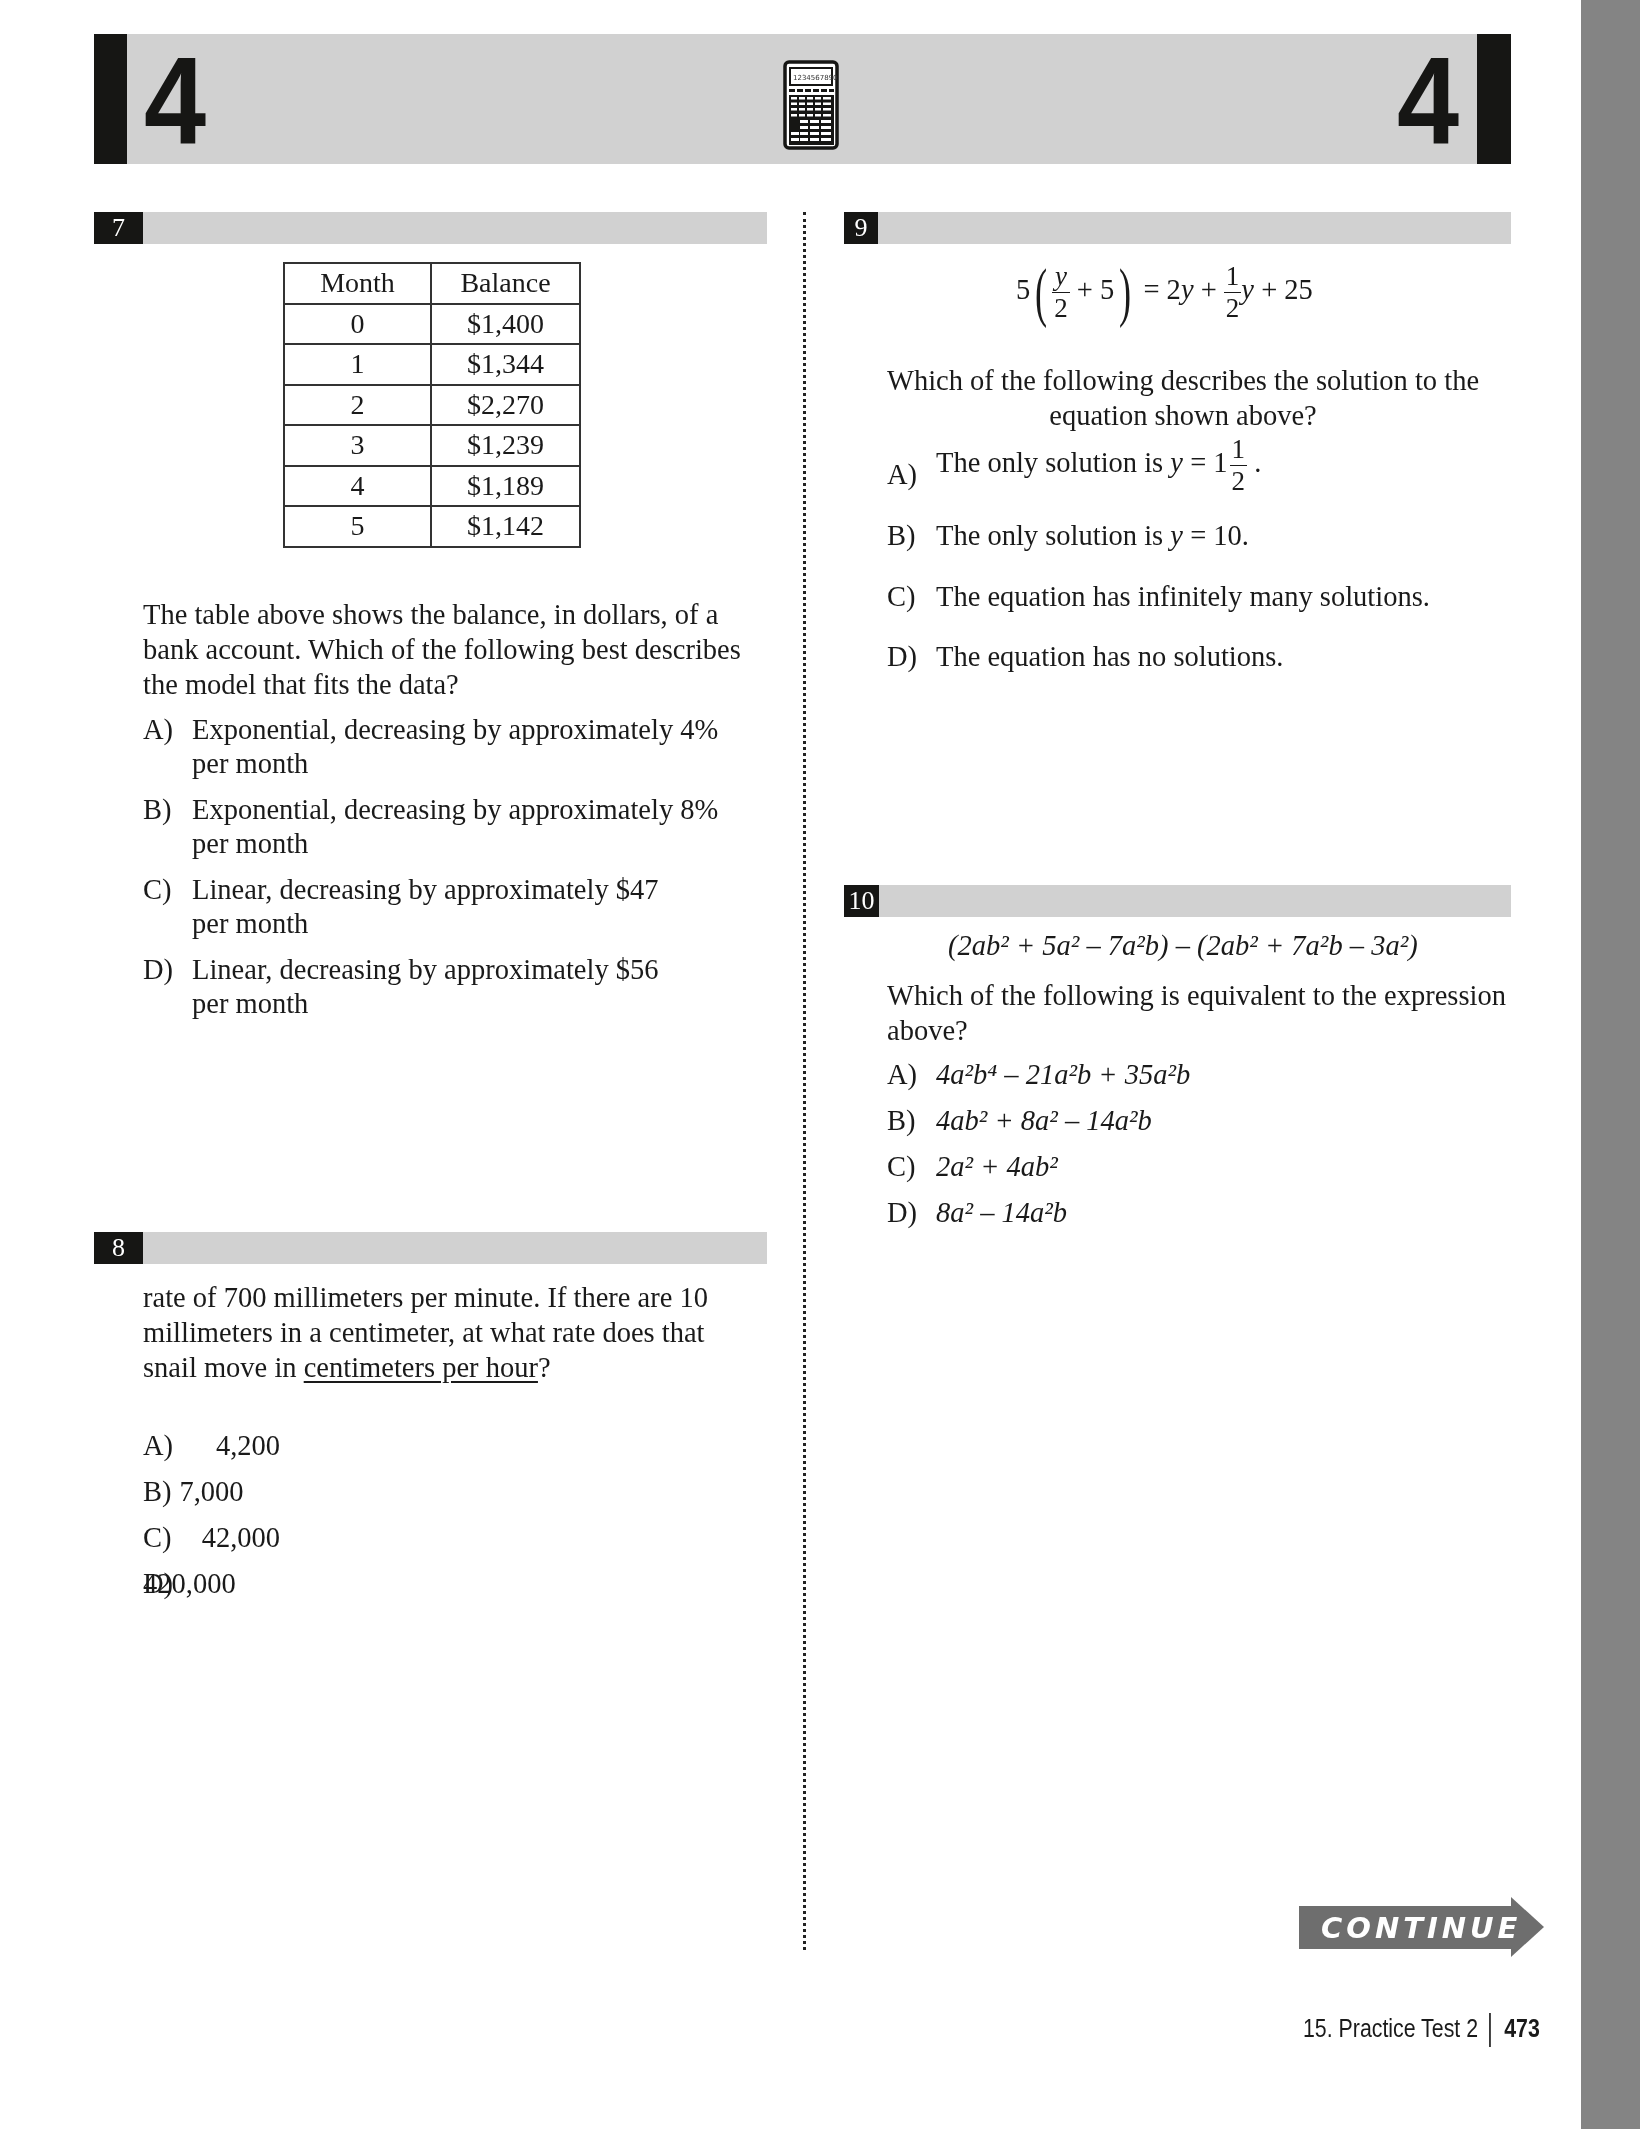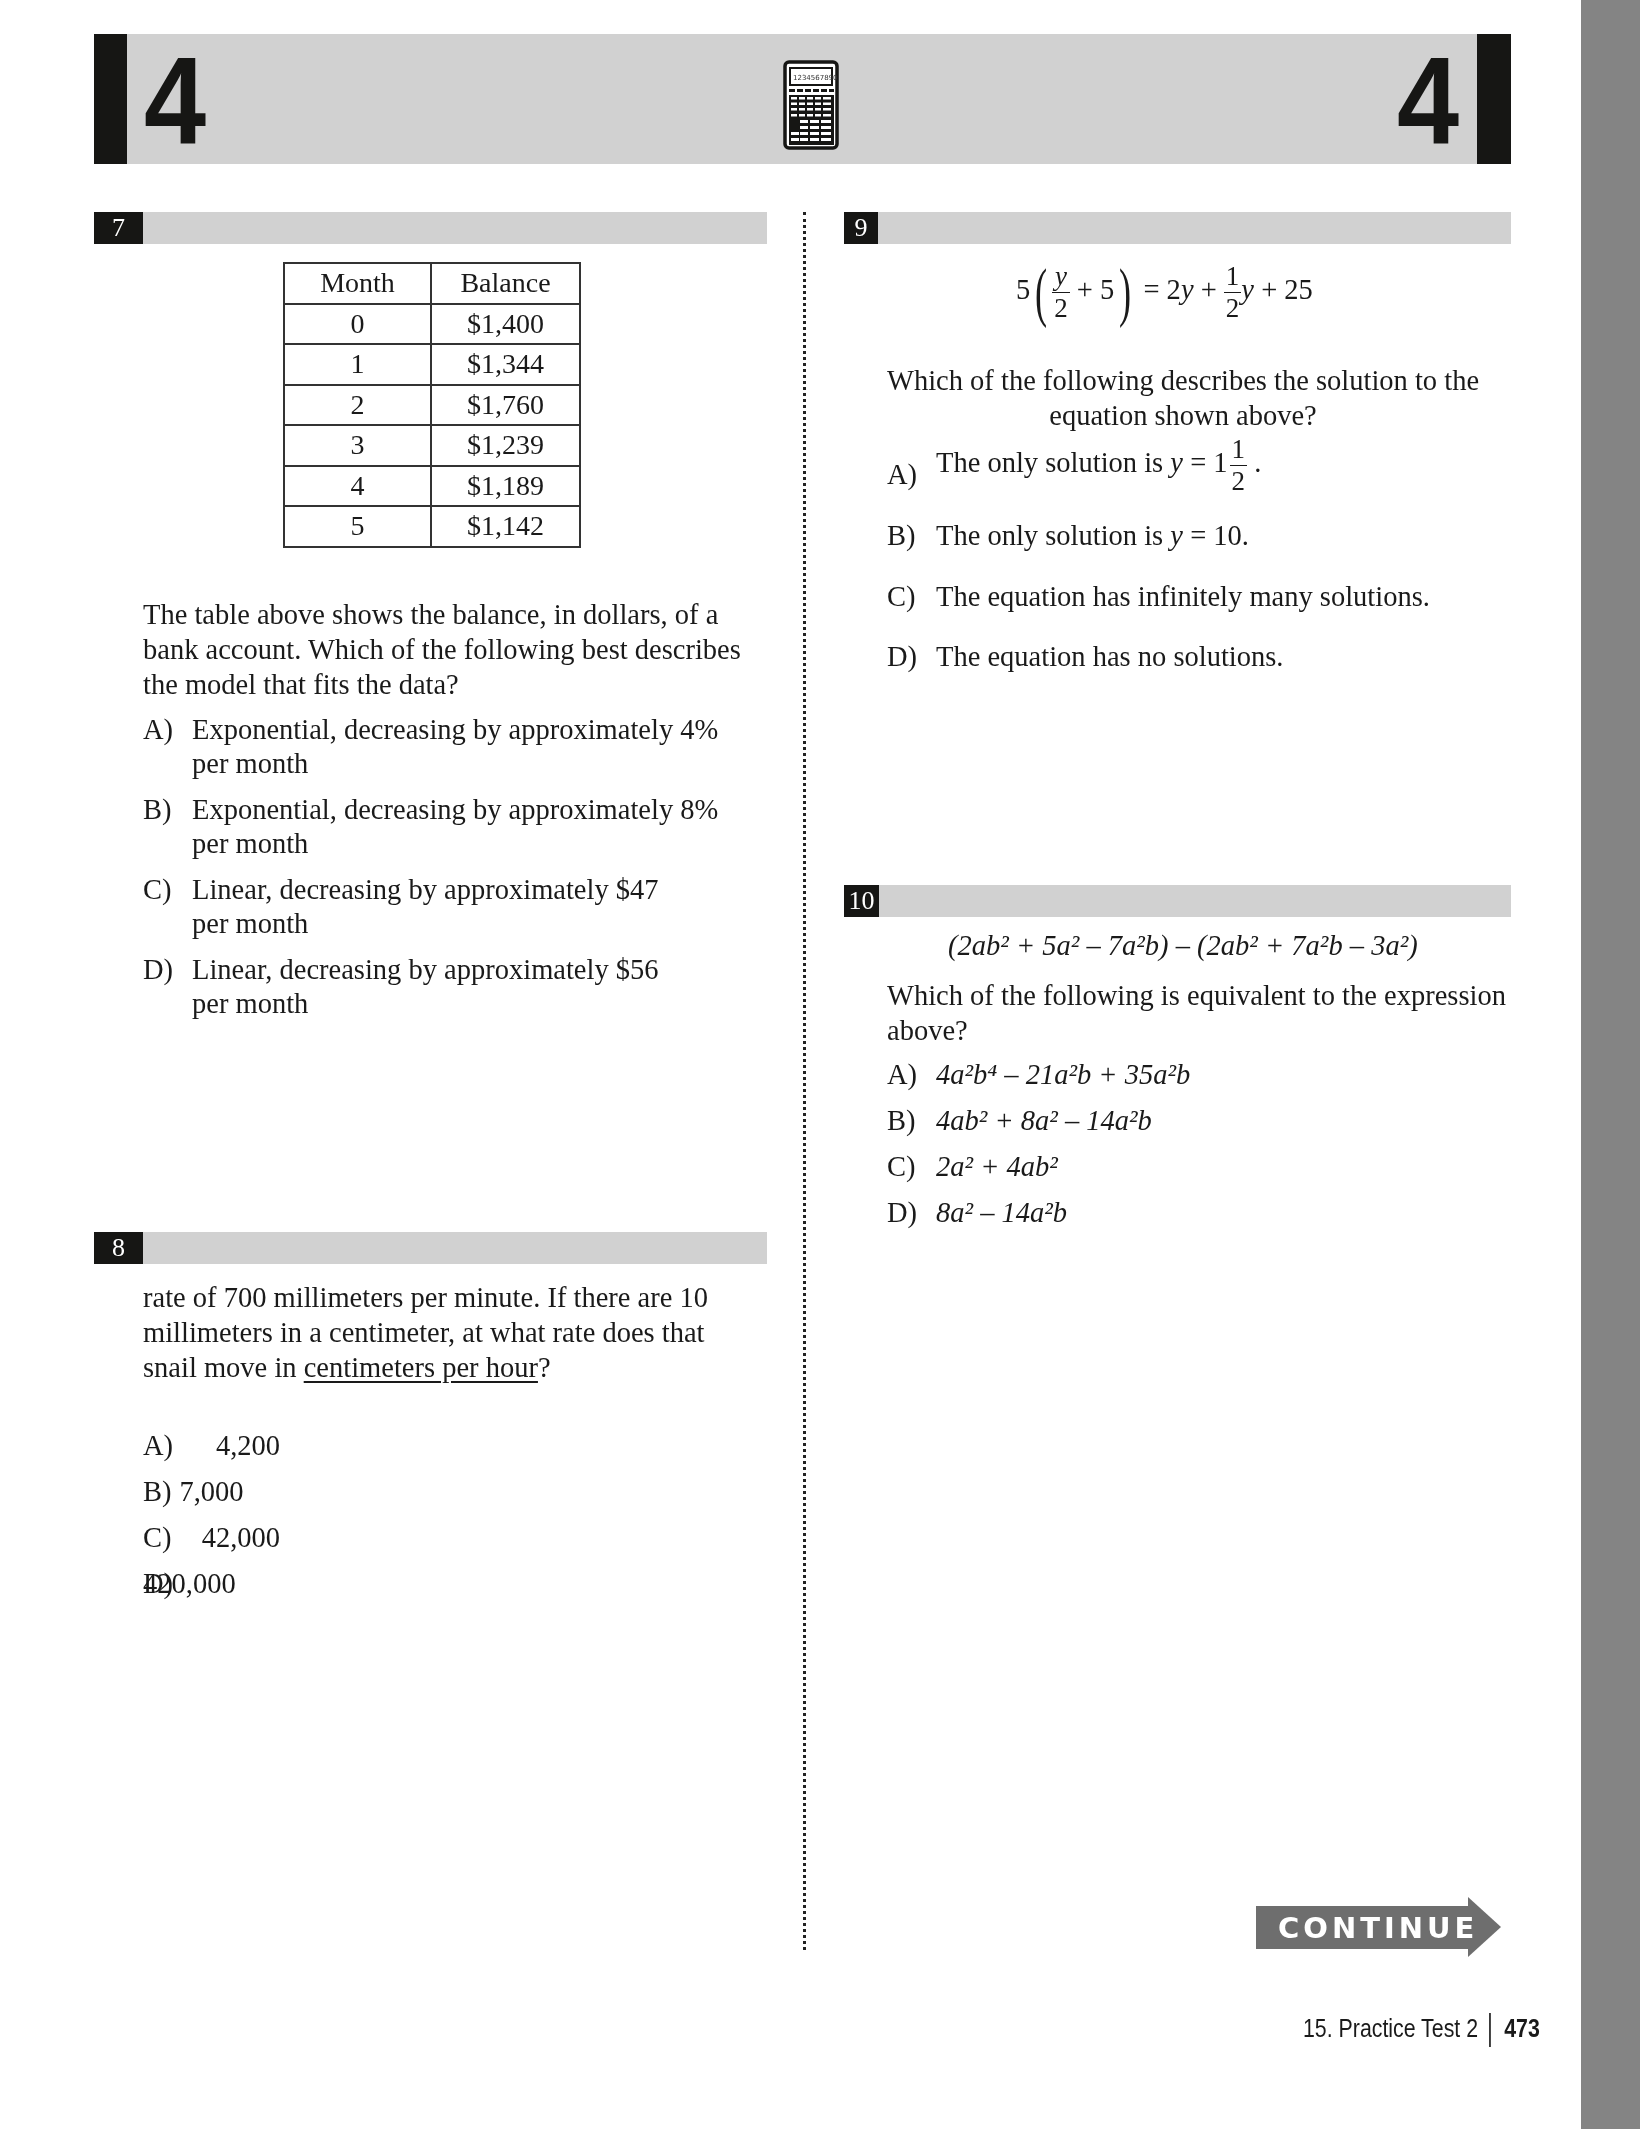--- a/index.html
+++ b/index.html
@@ -55,21 +55,21 @@
   .frac { display:inline-block; vertical-align:middle; text-align:center; line-height:1; position:relative; }
   .frac .num, .frac .den { display:block; font-size:27px; padding:0 2px; }
   .frac .num { border-bottom:1.6px solid #1a1a1a; padding-bottom:2px; }
   .frac .den { padding-top:2px; }
   .paren { display:inline-block; font-size:66px; line-height:60px; vertical-align:middle; transform:scaleX(0.55); font-weight:200; }
 
   .eq9 { left:1016px; top:262px; font-size:28.5px; white-space:nowrap; }
   .expr10 { left:948px; top:930px; font-size:28.5px; white-space:nowrap; }
 
   
-  .continue { left:1256px; top:1897px; width:245px; height:60px; }
+  .continue { left:1299px; top:1897px; width:245px; height:60px;font-style:italic; }
   .continue .shaft { position:absolute; left:0; top:9px; width:212px; height:43px; background:#6e6e6e; }
   .continue .head { position:absolute; left:212px; top:0; width:0; height:0;
     border-top:30px solid transparent; border-bottom:30px solid transparent; border-left:33px solid #6e6e6e; }
   .continue .label { position:absolute; left:22px; top:9px; height:43px; line-height:45px;
     font-family:"DejaVu Sans","Liberation Sans",sans-serif; font-weight:bold; font-size:29px;
     letter-spacing:4px; color:#fff; }
 
   .footer { left:1303px; top:2008px; height:40px; font-family:"Liberation Sans","DejaVu Sans",sans-serif;
     font-size:26px; line-height:40px; white-space:nowrap; color:#1a1a1a; transform:scaleX(0.82); transform-origin:left center; }
   .footer .sep { display:inline-block; width:2px; height:34px; background:#1a1a1a; vertical-align:middle; margin:0 16px 0 14px; }
@@ -155,21 +155,21 @@
     <tr>
         <td>0</td>
         <td>$1,400</td>
       </tr>
     <tr>
         <td>1</td>
         <td>$1,344</td>
       </tr>
     <tr>
         <td>2</td>
-        <td>$1,760</td>
+        <td>$2,270</td>
       </tr>
     <tr>
         <td>3</td>
         <td>$1,239</td>
       </tr>
     <tr>
         <td>4</td>
         <td>$1,189</td>
       </tr>
     <tr>

